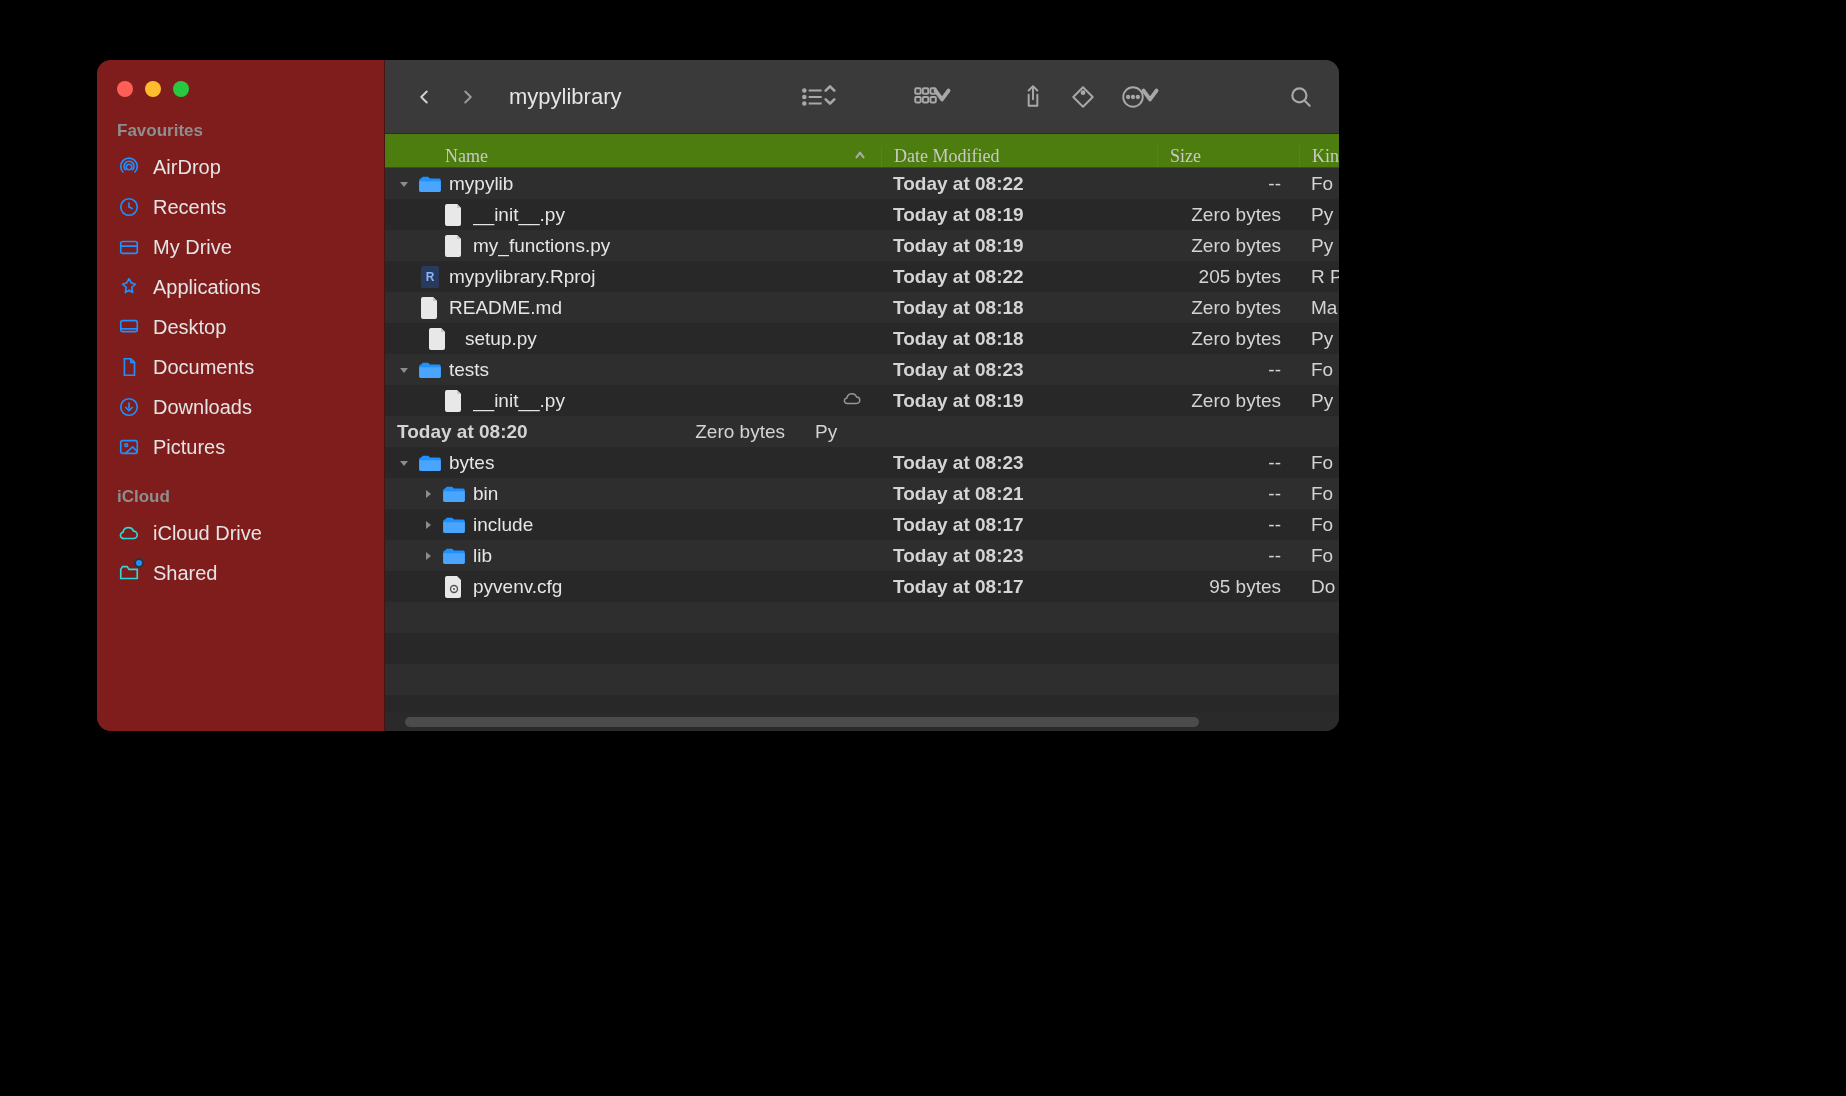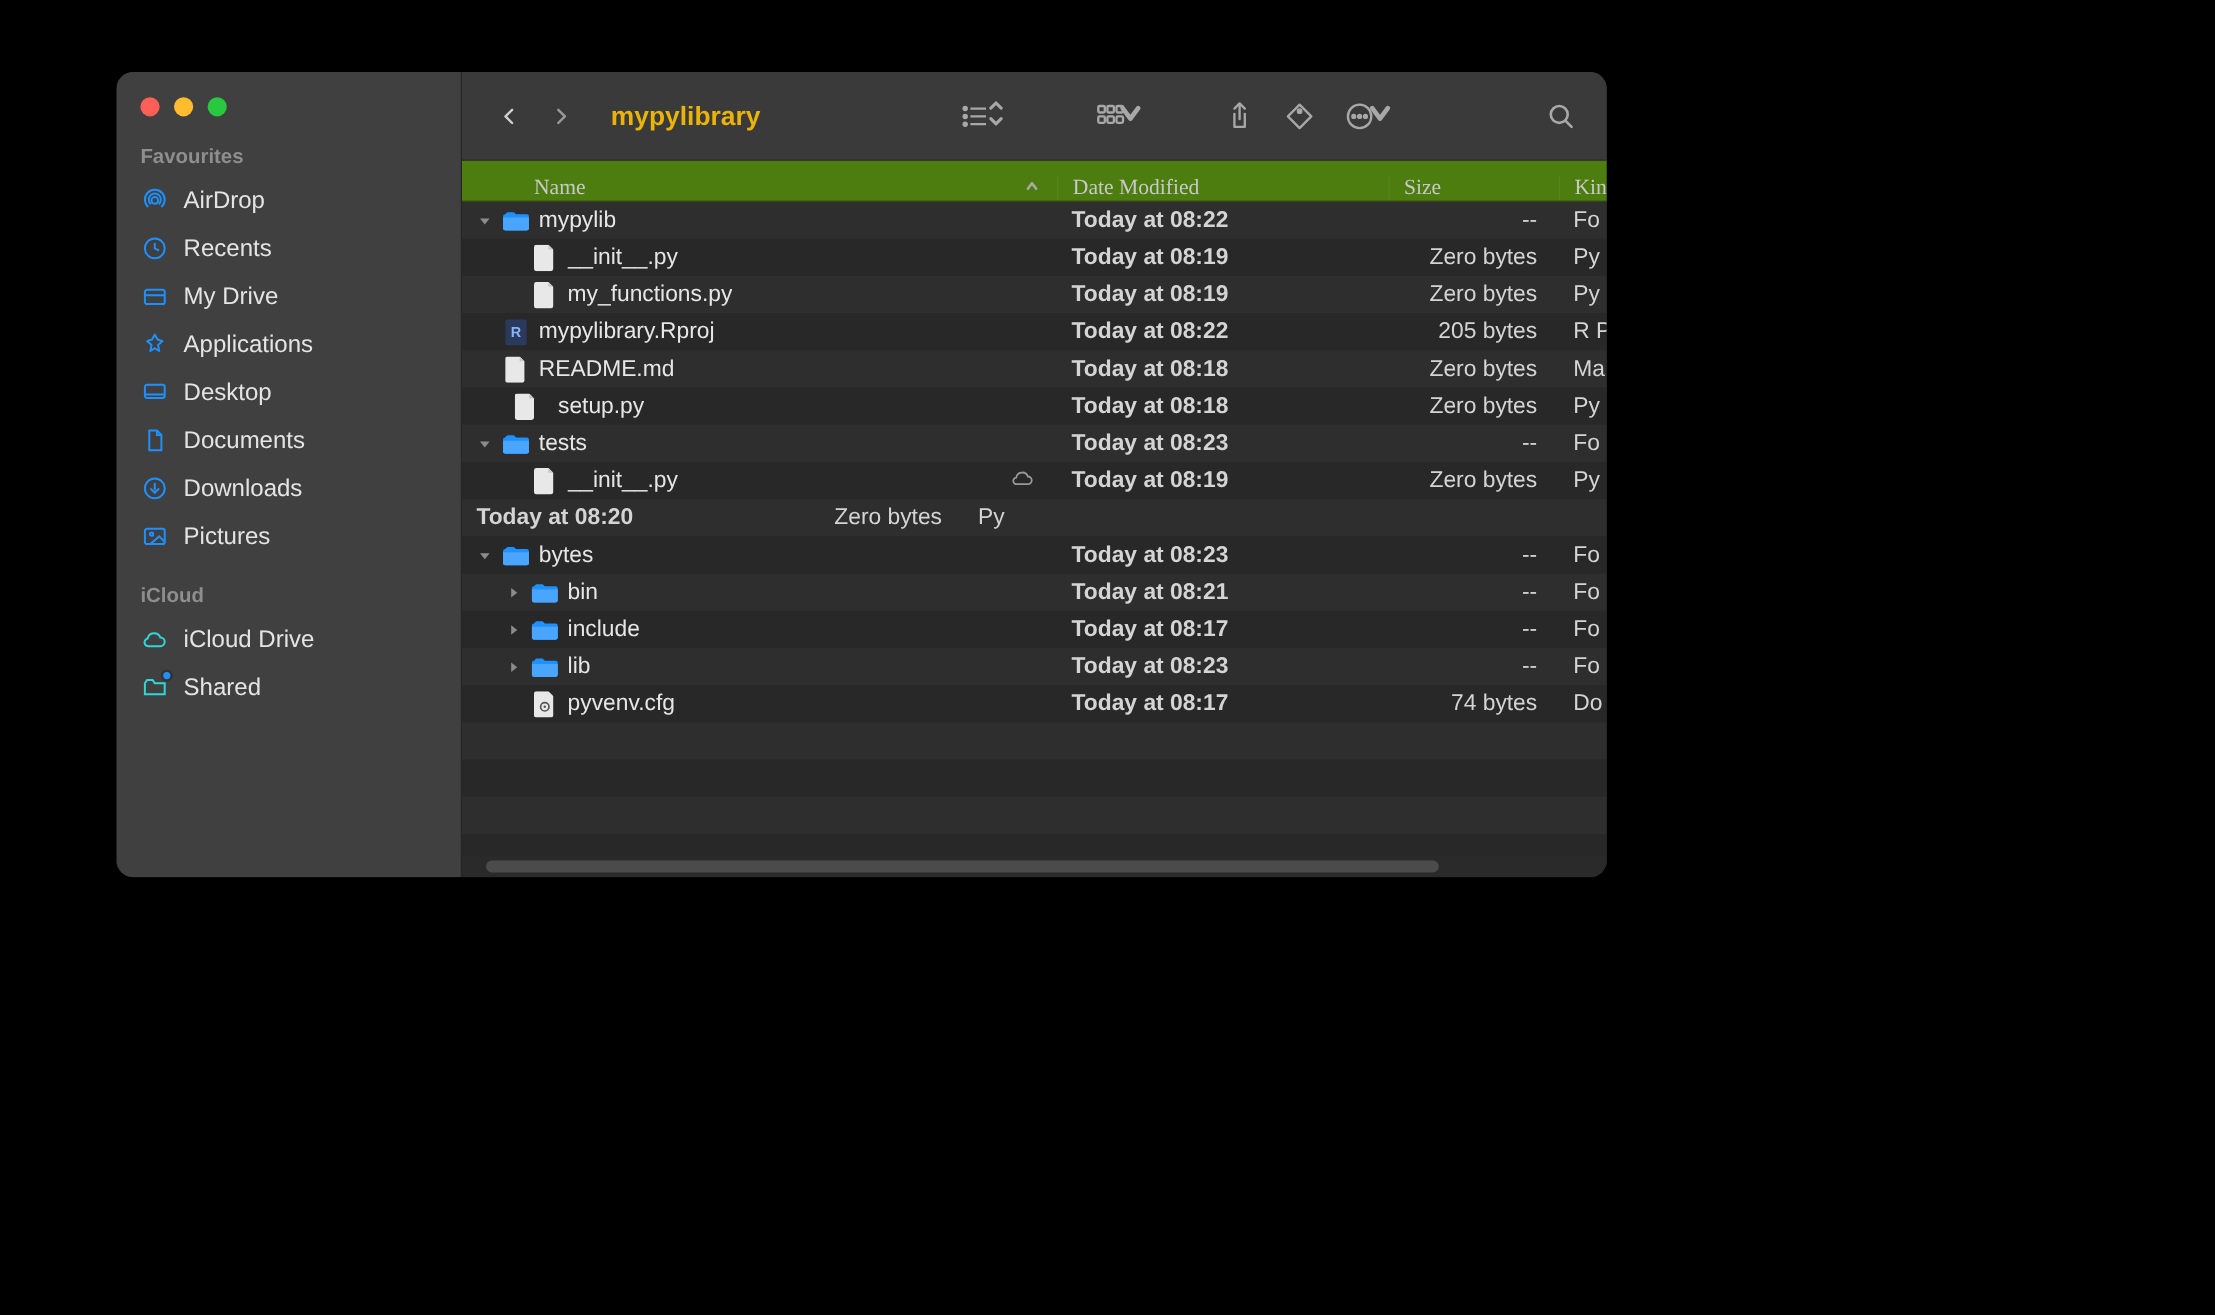--- a/index.html
+++ b/index.html
@@ -20,21 +20,21 @@
     height: 671px;
     background: #1e1e1e;
     border-radius: 14px;
     overflow: hidden;
     box-shadow: 0 30px 80px rgba(0,0,0,.7);
     display: flex;
   }
   
   .sidebar {
     width: 288px;
-    background: #404040;
+    background: #7f1d1d;
     border-right: 1px solid rgba(0,0,0,.4);
     padding: 16px 0 0 0;
     flex-shrink: 0;
   }
   .traffic {
     display: flex;
     gap: 12px;
     padding: 5px 0 18px 20px;
   }
   .tl { width: 16px; height: 16px; border-radius: 50%; }
@@ -86,23 +86,23 @@
     background: #3a3a3a;
     border-bottom: 1px solid rgba(0,0,0,.25);
   }
   .navbtn {
     width: 34px; height: 34px;
     display:flex;align-items:center;justify-content:center;
     color:#9a9a9a;
   }
   .navbtn.active { color:#d0d0d0; }
   .title {
-    color:#eab308;
+    color:#e5e5e5;
     font-size: 22px;
-    font-weight:700;
+    font-weight:400;
     margin-left: 14px;
   }
   .spacer { flex:1; }
   .tbtn {
     width:40px;height:40px;
     display:flex;align-items:center;justify-content:center;
     color:#a8a8a8;
     position:relative;
   }
   .tbtn svg { width:26px;height:26px; }
@@ -631,21 +631,21 @@
               <svg class="doc-ic" viewBox="0 0 18 22">
                 <path fill="#e8e8e8" d="M2 0h10l4 4v16a2 2 0 0 1-2 2H2a2 2 0 0 1-2-2V2a2 2 0 0 1 2-2z"></path>
                 <circle cx="9" cy="13" r="3.5" fill="none" stroke="#555" stroke-width="1.4"></circle>
                 <circle cx="9" cy="13" r="1" fill="#555"></circle>
               </svg>
             </span>
             <span class="fname">pyvenv.cfg</span>
             <span style="flex: 1 1 0%;"></span>
           </div>
           <div class="cell-date">Today at 08:17</div>
-          <div class="cell-size">74 bytes</div>
+          <div class="cell-size">95 bytes</div>
           <div class="cell-kind">Do</div>
         </div>
         <div class="row odd"></div>
         <div class="row even"></div>
         <div class="row odd"></div>
         <div class="row even"></div>
       </div>
 
     <div class="hscroll">
       <div class="thumb"></div>

